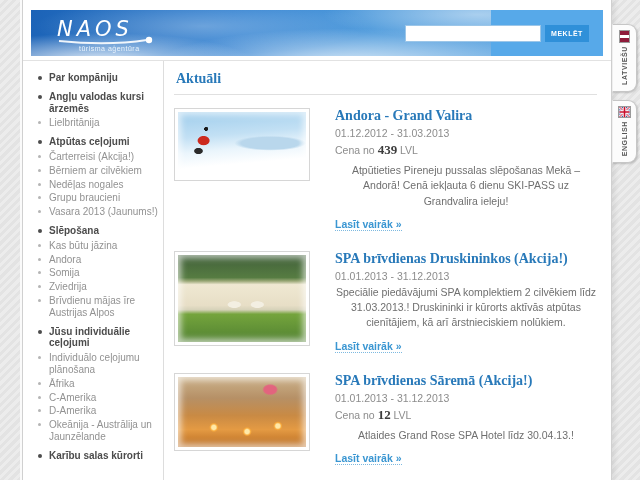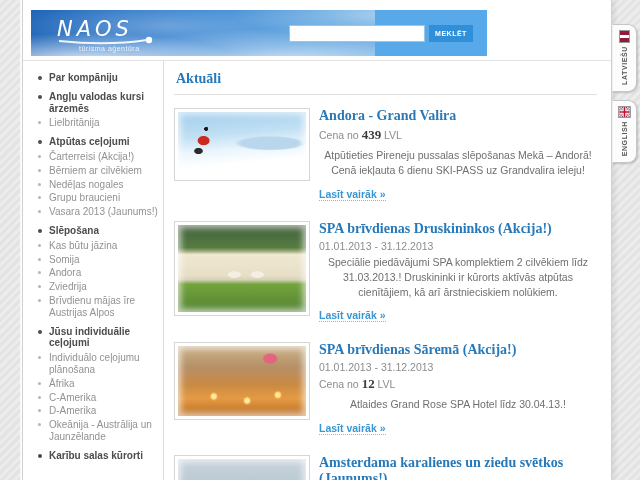--- a/index.html
+++ b/index.html
@@ -14,21 +14,21 @@
   
   .page {
     position:absolute; left:22px; top:0; width:590px; height:480px;
     background:#fff;
     border-left:1px solid #d0d0d0; border-right:1px solid #d0d0d0;
     box-shadow:-2px 0 0 #fafafa, 3px 0 5px rgba(0,0,0,.08);
   }
 
   
   .banner {
-    position:absolute; left:8px; top:10px; width:456px; height:46px;
+    position:absolute; left:8px; top:10px; width:572px; height:46px;
     overflow:hidden;
     background:
       radial-gradient(ellipse 260px 50px at 12% 115%, rgba(255,255,255,.9), rgba(255,255,255,0) 60%),
       radial-gradient(ellipse 300px 60px at 55% 125%, rgba(255,255,255,.85), rgba(255,255,255,0) 65%),
       radial-gradient(ellipse 220px 36px at 78% 10%, rgba(255,255,255,.45), rgba(255,255,255,0) 70%),
       radial-gradient(ellipse 240px 40px at 30% 35%, rgba(255,255,255,.30), rgba(255,255,255,0) 70%),
       linear-gradient(100deg, #1c63b7, #2f7fd0 35%, #4f9bdc 60%, #7fb9e8);
   }
   .logo { position:absolute; left:22px; top:3px; }
   .logo-sub {
@@ -70,21 +70,21 @@
   .sidebar li.item::before { width:3px; height:3px; background:#b5b5b5; top:4px; }
 
   .main { flex:1; padding:8px 14px 0 10px; }
   .page-title {
     font-family:"Liberation Serif", serif;
     font-size:14px; font-weight:bold; color:#2879b9;
     padding:2px 0 7px 2px; border-bottom:1px solid #e0e0e0; margin-bottom:13px;
   }
 
   
-  .article { display:flex; gap:9px; margin-bottom:19px; }
+  .article { display:flex; gap:25px; margin-bottom:19px; }
   .thumb-frame {
     flex:0 0 auto; display:block; border:1px solid #d6d6d6;
     background:#fff; padding:3px; cursor:pointer; align-self:flex-start;
   }
   .thumb { display:block; width:128px; box-shadow:inset 0 0 6px 3px rgba(255,255,255,.65); }
   .article:nth-of-type(1) .thumb { height:65px; }
   .article:nth-of-type(2) .thumb { height:87px; }
   .article:nth-of-type(3) .thumb { height:70px; }
   .article:nth-of-type(4) .thumb { height:69px; }
 
@@ -180,22 +180,22 @@
           <li class="header">Angļu valodas kursi ārzemēs</li>
           <li class="item">Lielbritānija</li>
           <li class="header">Atpūtas ceļojumi</li>
           <li class="item">Čarterreisi (Akcija!)</li>
           <li class="item">Bērniem ar cilvēkiem</li>
           <li class="item">Nedēļas nogales</li>
           <li class="item">Grupu braucieni</li>
           <li class="item">Vasara 2013 (Jaunums!)</li>
           <li class="header">Slēpošana</li>
           <li class="item">Kas būtu jāzina</li>
+          <li class="item">Andora</li>
           <li class="item">Somija</li>
-          <li class="item">Andora</li>
           <li class="item">Zviedrija</li>
           <li class="item">Brīvdienu mājas īre Austrijas Alpos</li>
           <li class="header">Jūsu individuālie ceļojumi</li>
           <li class="item">Individuālo ceļojumu plānošana</li>
           <li class="item">Āfrika</li>
           <li class="item">C-Amerika</li>
           <li class="item">D-Amerika</li>
           <li class="item">Okeānija - Austrālija un Jaunzēlande</li>
           <li class="header">Karību salas kūrorti</li>
         </ul>
@@ -203,20 +203,21 @@
 
     <main class="main">
       <h1 class="page-title">Aktuāli</h1>
 
       <article class="article">
         <a class="thumb-frame">
           <span class="thumb" data-theme="ski-slope"></span>
         </a>
         <div class="article-body">
           <h2 class="article-title">Andora - Grand Valira</h2>
+          <div class="article-dates">01.12.2012 - 31.03.2013</div>
           <div class="article-price">
             <span>Cena no</span>
             <b>439</b>
             <span>LVL</span>
           </div>
           <p class="article-desc">Atpūtieties Pireneju pussalas slēpošanas Mekā – Andorā! Cenā iekļauta 6 dienu SKI-PASS uz Grandvalira ieleju!</p>
           <a class="read-more">Lasīt vairāk »</a>
         </div>
       </article>
 

